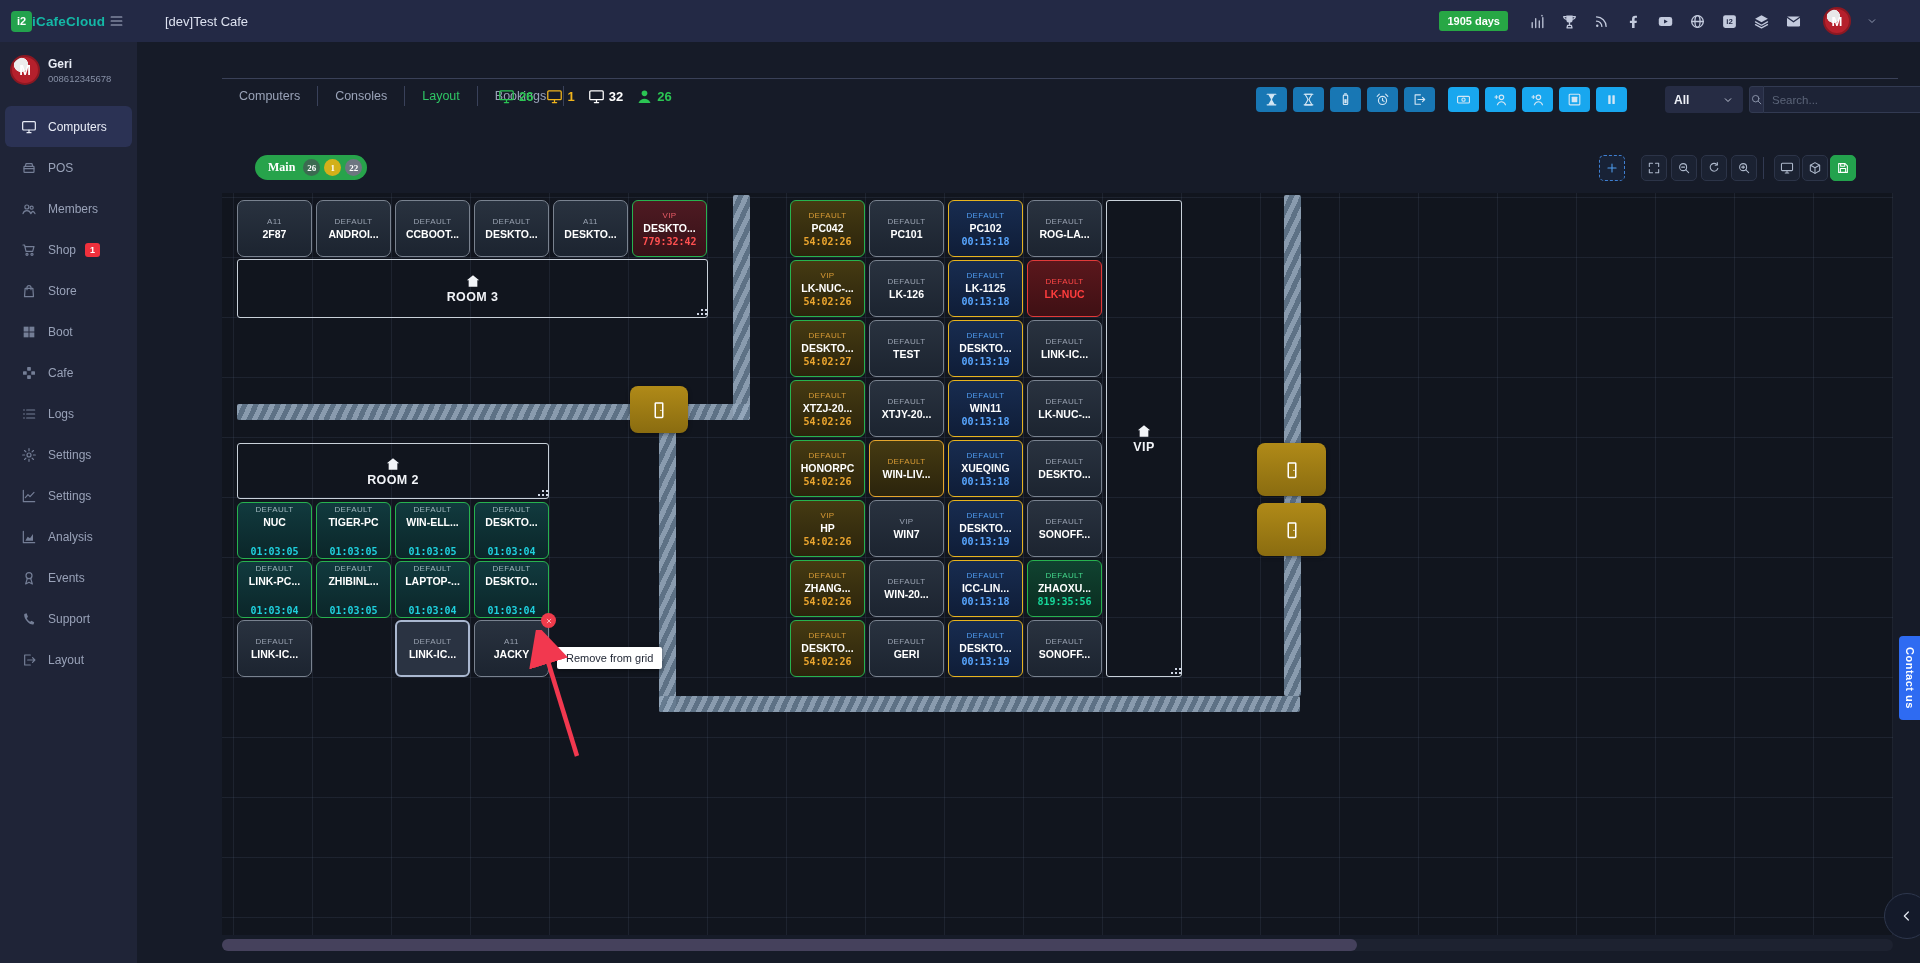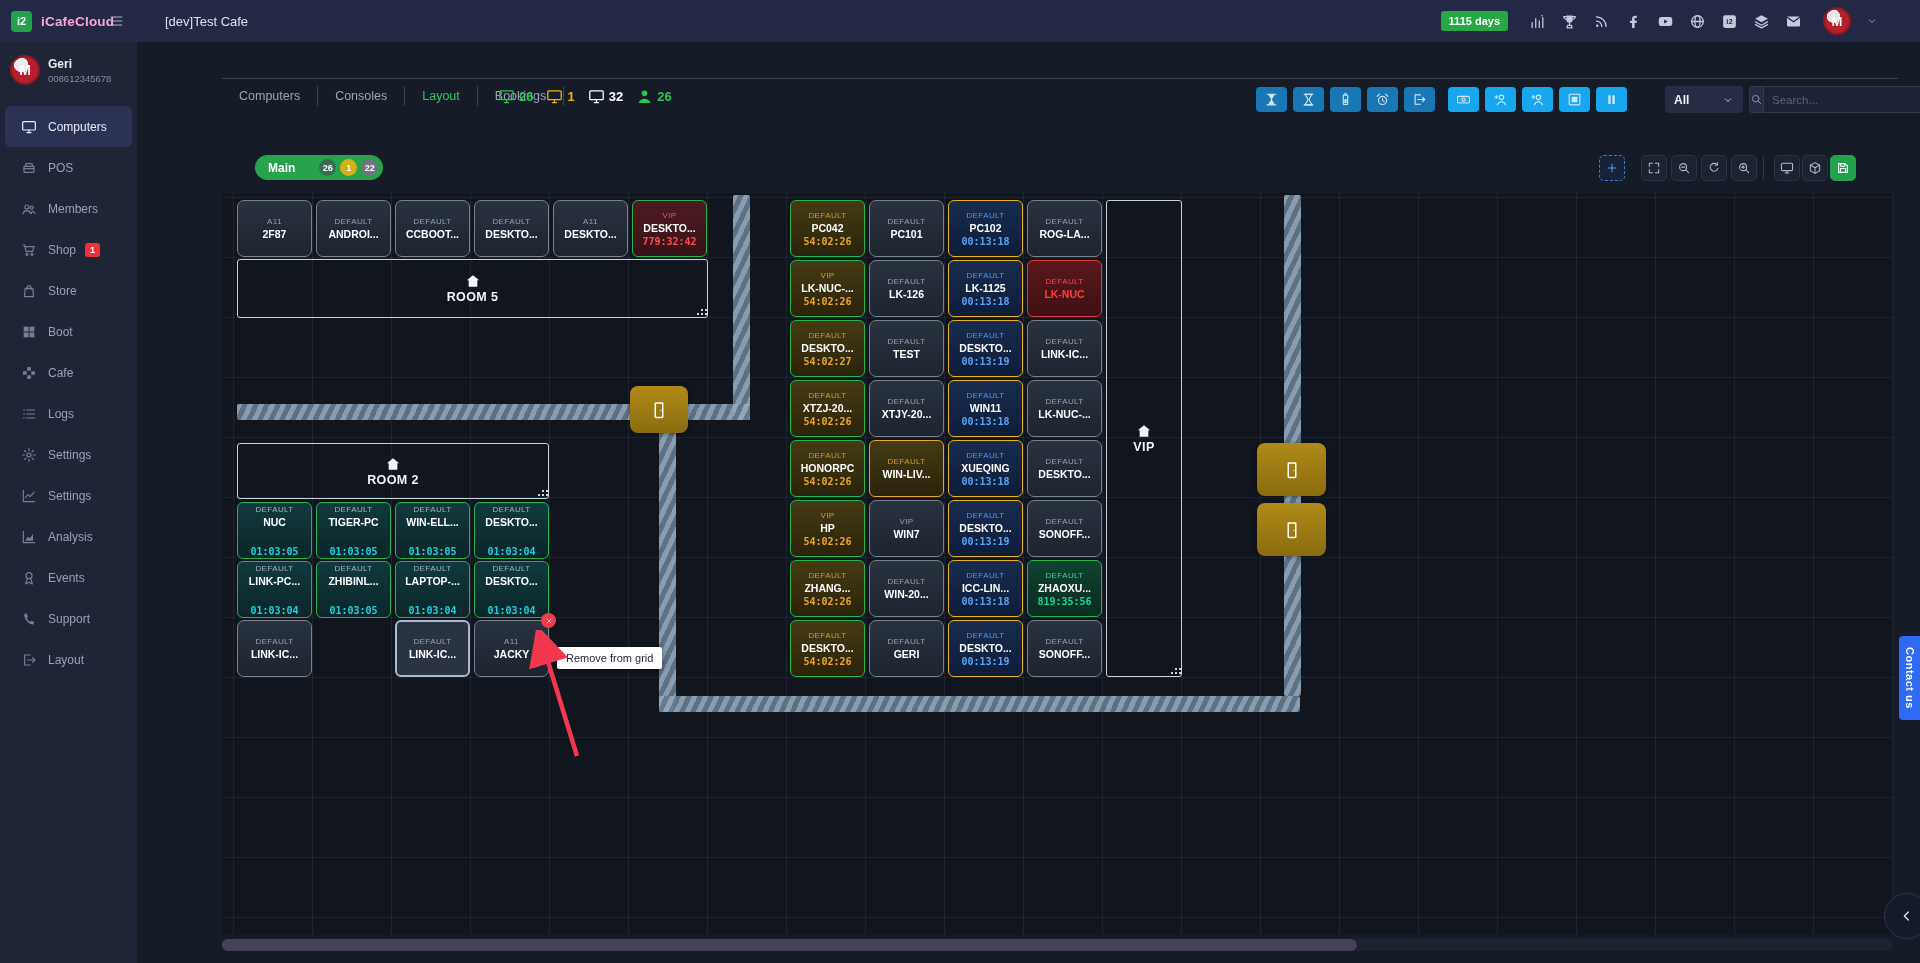--- a/index.html
+++ b/index.html
@@ -5,21 +5,21 @@
   *{margin:0;padding:0;box-sizing:border-box;}
   html,body{width:1920px;height:963px;overflow:hidden;}
   body{background:#161b28;font-family:"Liberation Sans",sans-serif;position:relative;color:#cfd6e4;}
   .icn{display:inline-flex;align-items:center;justify-content:center;}
   .icn svg{width:100%;height:100%;}
 
   
   .header{position:absolute;left:0;top:0;width:1920px;height:42px;background:#232945;z-index:60;display:flex;align-items:center;}
   .logo-wrap{width:137px;height:42px;display:flex;align-items:center;padding-left:11px;position:relative;}
   .logo-box{width:21px;height:21px;border-radius:4px;background:#23a24d;color:#fff;display:flex;align-items:center;justify-content:center;font-weight:bold;font-size:11px;}
-  .logo-text{color:#f9a8d4;font-weight:bold;font-size:13.5px;margin-left:9px;letter-spacing:.2px;}
+  .logo-text{color:#14b8a6;font-weight:bold;font-size:13.5px;margin-left:0;letter-spacing:.2px;}
   .burger{position:absolute;left:108px;top:13px;width:17px;height:16px;color:#aeb6cc;}
   .cafe-name{margin-left:28px;font-size:13px;color:#dde2f0;}
   .hdr-right{position:absolute;right:42px;top:0;height:42px;display:flex;align-items:center;gap:15px;}
   .days-badge{background:#27a745;color:#fff;font-size:11px;font-weight:bold;border-radius:3px;padding:4px 8px;margin-right:6px;}
   .hdr-ic{width:17px;height:17px;color:#c3cadd;}
   .hdr-avatar{width:28px;height:28px;border-radius:50%;background:radial-gradient(circle at 35% 30%,#e8e8e8 0 28%,#b5202c 30%);border:2px solid #8c1822;color:#fff;display:flex;align-items:center;justify-content:center;font-weight:bold;font-size:13px;margin-left:6px;}
   .hdr-chevron{width:12px;height:12px;color:#9aa3ba;}
 
   
   .sidebar{position:absolute;left:0;top:42px;width:137px;bottom:0;background:#1f2437;z-index:50;}
@@ -54,21 +54,21 @@
   .filter-select{position:absolute;left:1665px;top:86px;width:78px;height:27px;background:#262c44;border-radius:4px;display:flex;align-items:center;justify-content:space-between;padding:0 9px;z-index:10;cursor:pointer;}
   .filter-select .v{font-size:12px;font-weight:bold;color:#eef1f8;}
   .filter-select .icn{width:12px;height:12px;color:#cfd6e4;}
   .search-wrap{position:absolute;left:1749px;top:86px;width:115px;height:27px;display:flex;z-index:10;}
   .search-icbox{width:32px;height:27px;background:#262c44;border:1px solid #323a52;border-radius:3px 0 0 3px;display:flex;align-items:center;justify-content:center;color:#8a93a9;}
   .search-icbox .icn{width:13px;height:13px;}
   .search-input{flex:1;background:#1d2336;border:1px solid #323a52;border-left:none;border-radius:0 3px 3px 0;color:#cfd6e4;font-size:11.5px;padding:0 8px;outline:none;font-family:"Liberation Sans",sans-serif;}
   .search-input::placeholder{color:#5b6478;}
 
   
-  .room-badge{position:absolute;left:255px;top:155px;height:25px;background:#27a34b;border-radius:13px;display:flex;align-items:center;padding:0 5px 0 13px;gap:19px;z-index:12;cursor:pointer;}
+  .room-badge{position:absolute;left:255px;top:155px;height:25px;background:#27a34b;border-radius:13px;display:flex;align-items:center;padding:0 5px 0 13px;gap:3px;z-index:12;cursor:pointer;font-family:Liberation Serif, serif;}
   .room-badge .rb-label{color:#fff;font-size:12px;font-weight:bold;margin-right:5px;}
   .rb-count{width:17px;height:17px;border-radius:50%;color:#fff;font-size:9px;font-weight:bold;display:flex;align-items:center;justify-content:center;}
   .ctool{position:absolute;top:155px;width:26px;height:26px;border-radius:5px;background:#1b2232;border:1px solid #2c3448;color:#aeb9cc;display:flex;align-items:center;justify-content:center;cursor:pointer;z-index:12;}
   .ctool .icn{width:14px;height:14px;}
   .ctool.dashed{background:rgba(40,90,160,.12);border:1px dashed #3f7fd1;color:#4f9ef0;}
   .ctool.green{background:#23a24d;border-color:#23a24d;color:#fff;}
   .ctool-div{position:absolute;top:157px;width:1px;height:22px;background:#323a52;z-index:12;}
 
   
   .grid-bg{position:absolute;left:222px;top:193px;width:1671px;height:742px;background-color:#11151e;
@@ -130,21 +130,21 @@
     <div class="logo-box">i2</div>
     <div class="logo-text">iCafeCloud</div>
     <span class="icn burger">
         <svg viewBox="0 0 24 24" fill="none" stroke="currentColor" stroke-width="1.8" stroke-linecap="round" stroke-linejoin="round">
           <path d="M4 6h16M4 12h16M4 18h16"></path>
         </svg>
       </span>
   </div>
   <div class="cafe-name">[dev]Test Cafe</div>
   <div class="hdr-right">
-    <span class="days-badge">1115 days</span>
+    <span class="days-badge">1905 days</span>
     <span id="hdr-icons" style="display:flex;align-items:center;gap:15px;">
         <span class="icn hdr-ic">
           <svg viewBox="0 0 24 24" fill="none" stroke="currentColor" stroke-width="1.8" stroke-linecap="round" stroke-linejoin="round">
             <path d="M4.5 20.5v-7M9.5 20.5V8M14.5 20.5V11M19.5 20.5V6.5"></path>
             <path d="M17.8 3.2l.5-1 .5 1 1 .2-.8.8.2 1-.9-.5-.9.5.2-1-.8-.8z" fill="currentColor" stroke="none"></path>
           </svg>
         </span>
         <span class="icn hdr-ic">
           <svg viewBox="0 0 24 24" fill="none" stroke="currentColor" stroke-width="1.8" stroke-linecap="round" stroke-linejoin="round">
             <path d="M7.5 3.5h9V9a4.5 4.5 0 0 1-9 0z" fill="currentColor" stroke="none"></path>
@@ -580,21 +580,21 @@
     <div class="wall" style="left: 659px; top: 420px; width: 17px; height: 292px;"></div>
     <div class="wall" style="left: 659px; top: 696px; width: 641px; height: 16px;"></div>
     <div class="wall" style="left: 1284px; top: 195px; width: 17px; height: 501px;"></div>
     <div class="zone" style="left: 237px; top: 259px; width: 471px; height: 59px;">
       <div class="zc">
         <span class="icn">
           <svg viewBox="0 0 24 24" fill="none" stroke="currentColor" stroke-width="1.8" stroke-linecap="round" stroke-linejoin="round">
             <path d="M12 3.2L2.8 11h2.7v9.5h13V11h2.7z" fill="currentColor" stroke="none"></path>
           </svg>
         </span>
-        <span class="zlabel">ROOM 5</span>
+        <span class="zlabel">ROOM 3</span>
       </div>
       <div class="rz"></div>
     </div>
     <div class="zone" style="left: 237px; top: 443px; width: 312px; height: 56px;">
       <div class="zc">
         <span class="icn">
           <svg viewBox="0 0 24 24" fill="none" stroke="currentColor" stroke-width="1.8" stroke-linecap="round" stroke-linejoin="round">
             <path d="M12 3.2L2.8 11h2.7v9.5h13V11h2.7z" fill="currentColor" stroke="none"></path>
           </svg>
         </span>

